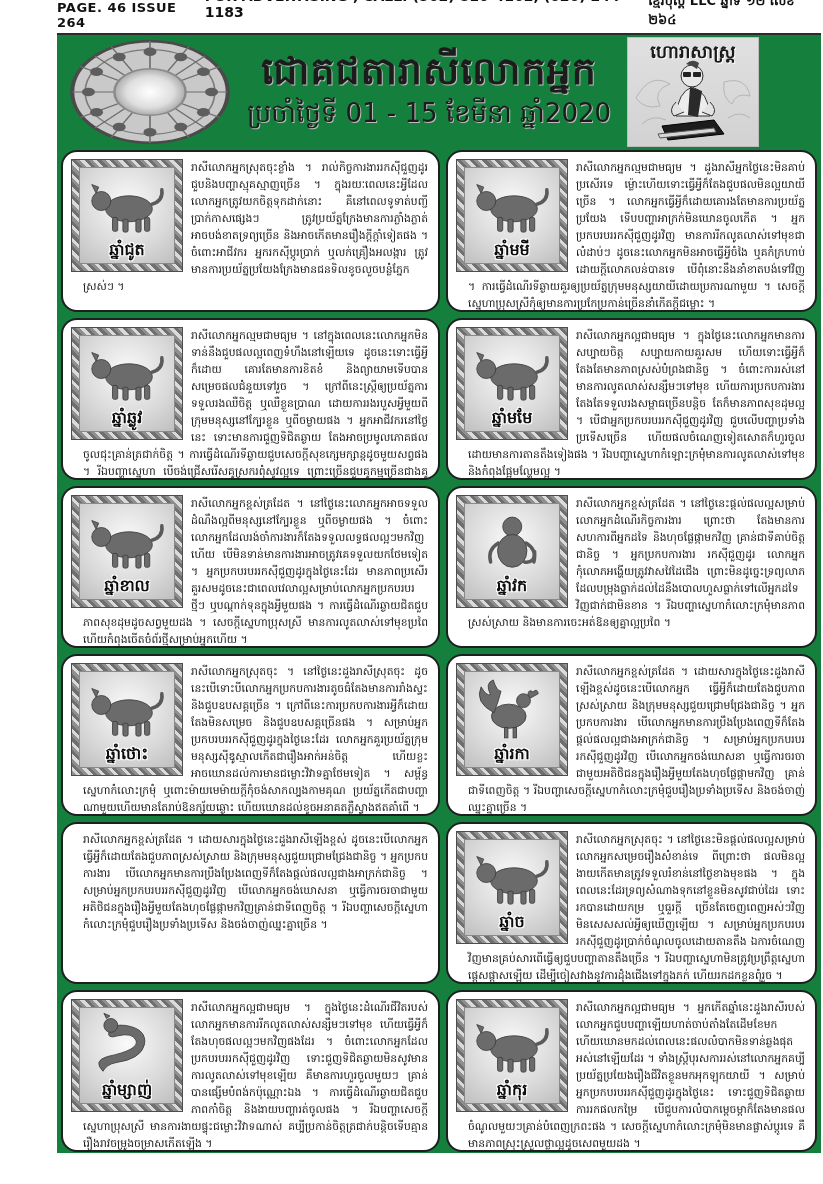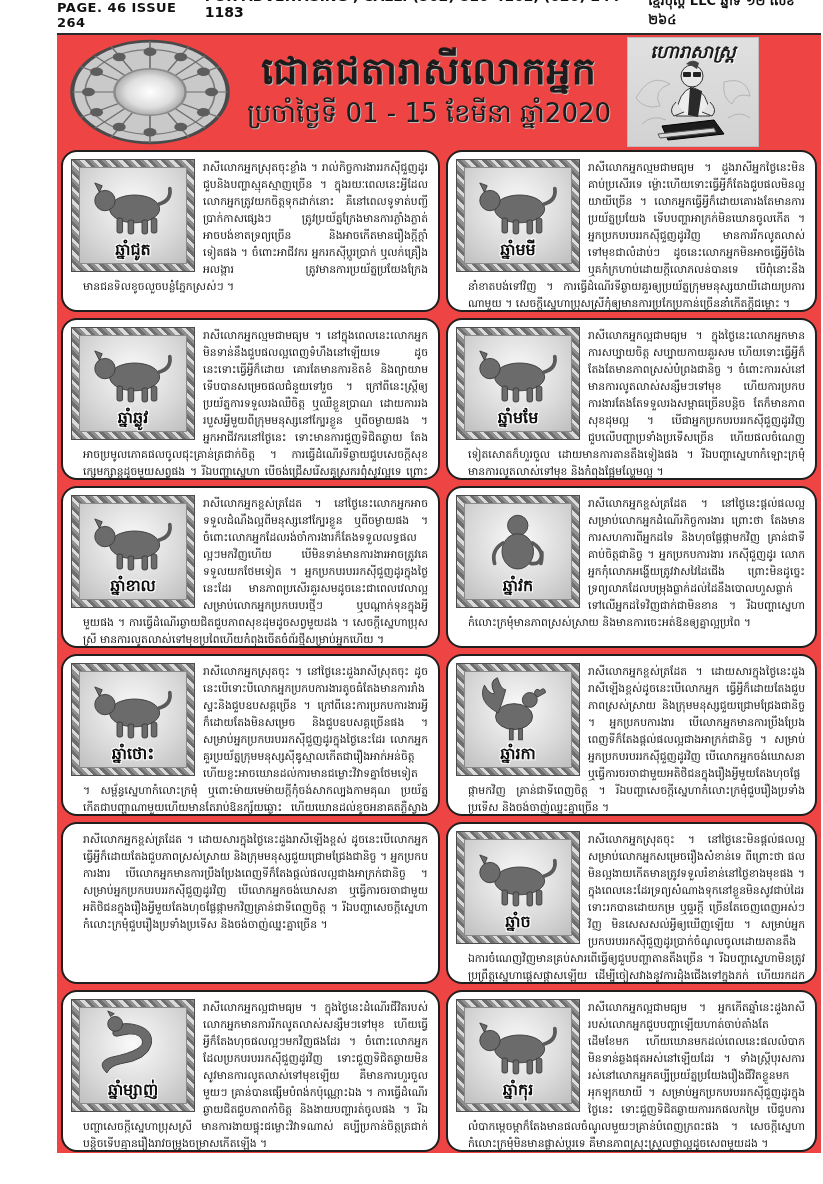--- a/index.html
+++ b/index.html
@@ -8,40 +8,40 @@
 
   
   .masthead{position:absolute;left:57px;top:0;width:764px;height:33px;
     display:flex;align-items:flex-end;justify-content:space-between;
     border-bottom:2px solid #2b2b2b;background:#fff;font-weight:bold;}
   .masthead .mh-left{font-size:13px;letter-spacing:.5px;padding-bottom:3px;}
   .masthead .mh-center{font-size:14px;padding-bottom:13px;}
   .masthead .mh-right{font-size:13px;padding-bottom:3px;}
 
   
-  .sheet{position:absolute;left:57px;top:35px;width:764px;height:1118px;background:#ef4444;}
+  .sheet{position:absolute;left:57px;top:35px;width:764px;height:1118px;background:#15803d;}
 
   
   .banner{position:relative;width:100%;height:113px;display:flex;align-items:center;}
   .wheel-wrap{margin-left:12px;width:162px;height:106px;flex:0 0 auto;}
   .title-block{flex:1 1 auto;text-align:center;margin-top:2px;}
   .title-main{font-size:38px;font-weight:bold;color:#1c1c1c;letter-spacing:1px;
     text-shadow:1px 1px 0 #bbb;line-height:1.15;}
   .title-sub{font-size:26px;font-weight:normal;color:#1c1c1c;text-shadow:1px 1px 0 #bbb;margin-top:4px;}
   .astro-wrap{flex:0 0 auto;width:130px;height:108px;margin-right:62px;position:relative;
-    background:linear-gradient(#e0e0e0,#d2d2d2);border:1px solid #bdbdbd;overflow:hidden;font-style:italic;}
+    background:linear-gradient(#e0e0e0,#d2d2d2);border:1px solid #bdbdbd;overflow:hidden;}
   .astro-caption{position:absolute;top:2px;left:0;width:100%;text-align:center;
     font-size:18px;font-weight:bold;color:#1a1a1a;z-index:2;text-shadow:1px 1px 0 #fff;}
 
   
   .grid{position:absolute;left:4px;top:115px;width:756px;
     display:grid;grid-template-columns:379px 371px;grid-auto-rows:162px;gap:6px;}
   .card{background:#fff;border:2px solid #1f1f1f;border-radius:16px;
     padding:7px 10px 6px 8px;overflow:hidden;box-sizing:border-box;}
-  .frame{float:left;width:124px;height:113px;margin:0 8px 2px 0;box-sizing:border-box;
+  .frame{float:left;width:112px;height:113px;margin:0 8px 2px 0;box-sizing:border-box;
     padding:7px;border:1px solid #4d4d4d;
     background:repeating-linear-gradient(45deg,#8f8f8f 0 3px,#dadada 3px 6px,#6f6f6f 6px 9px);}
   .frame-inner{position:relative;width:100%;height:100%;box-sizing:border-box;border:1px solid #8a8a8a;
     background:radial-gradient(circle at 50% 38%,#fafafa 0%,#d9d9d9 60%,#bfbfbf 100%);}
   .frame-inner svg{position:absolute;left:4px;top:2px;width:92%;height:78%;}
   .animal-label{position:absolute;bottom:0;left:50%;transform:translateX(-50%);
     white-space:nowrap;font-weight:bold;font-size:16px;color:#0d0d0d;
     text-shadow:-1px -1px 0 #fff,1px -1px 0 #fff,-1px 1px 0 #fff,1px 1px 0 #fff;}
   .card-text{margin:0;font-size:10.8px;line-height:1.58;text-align:justify;color:#151515;padding-left:12px;}
 

